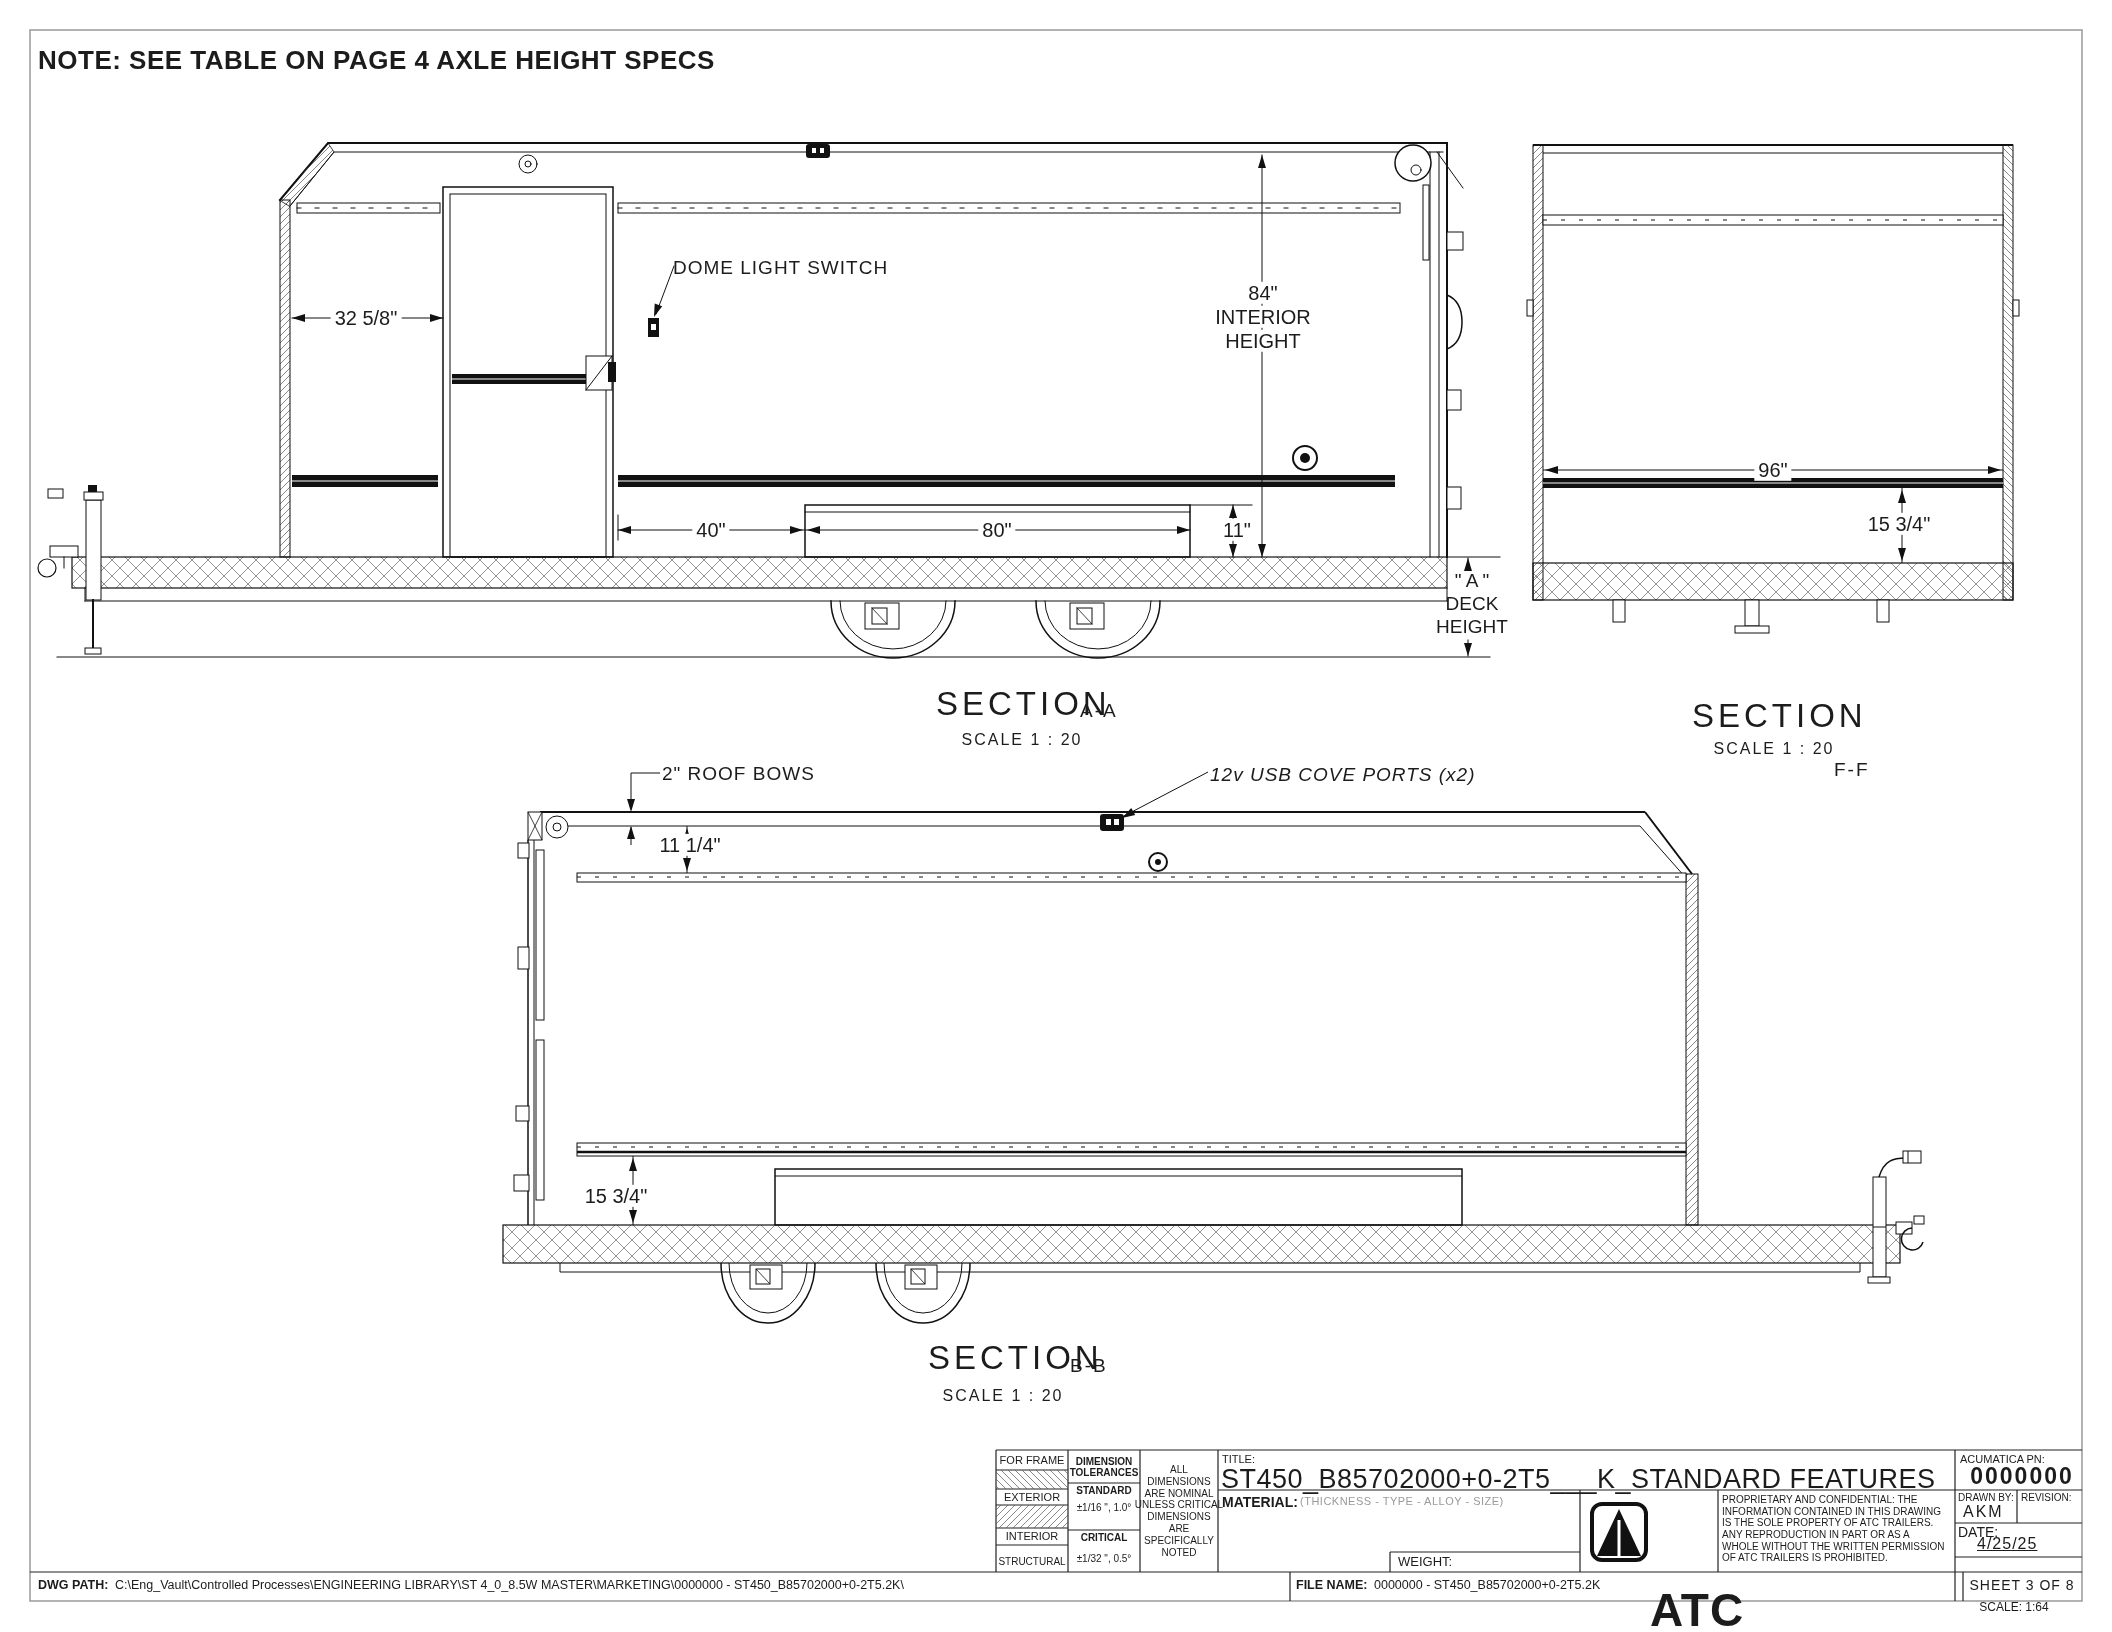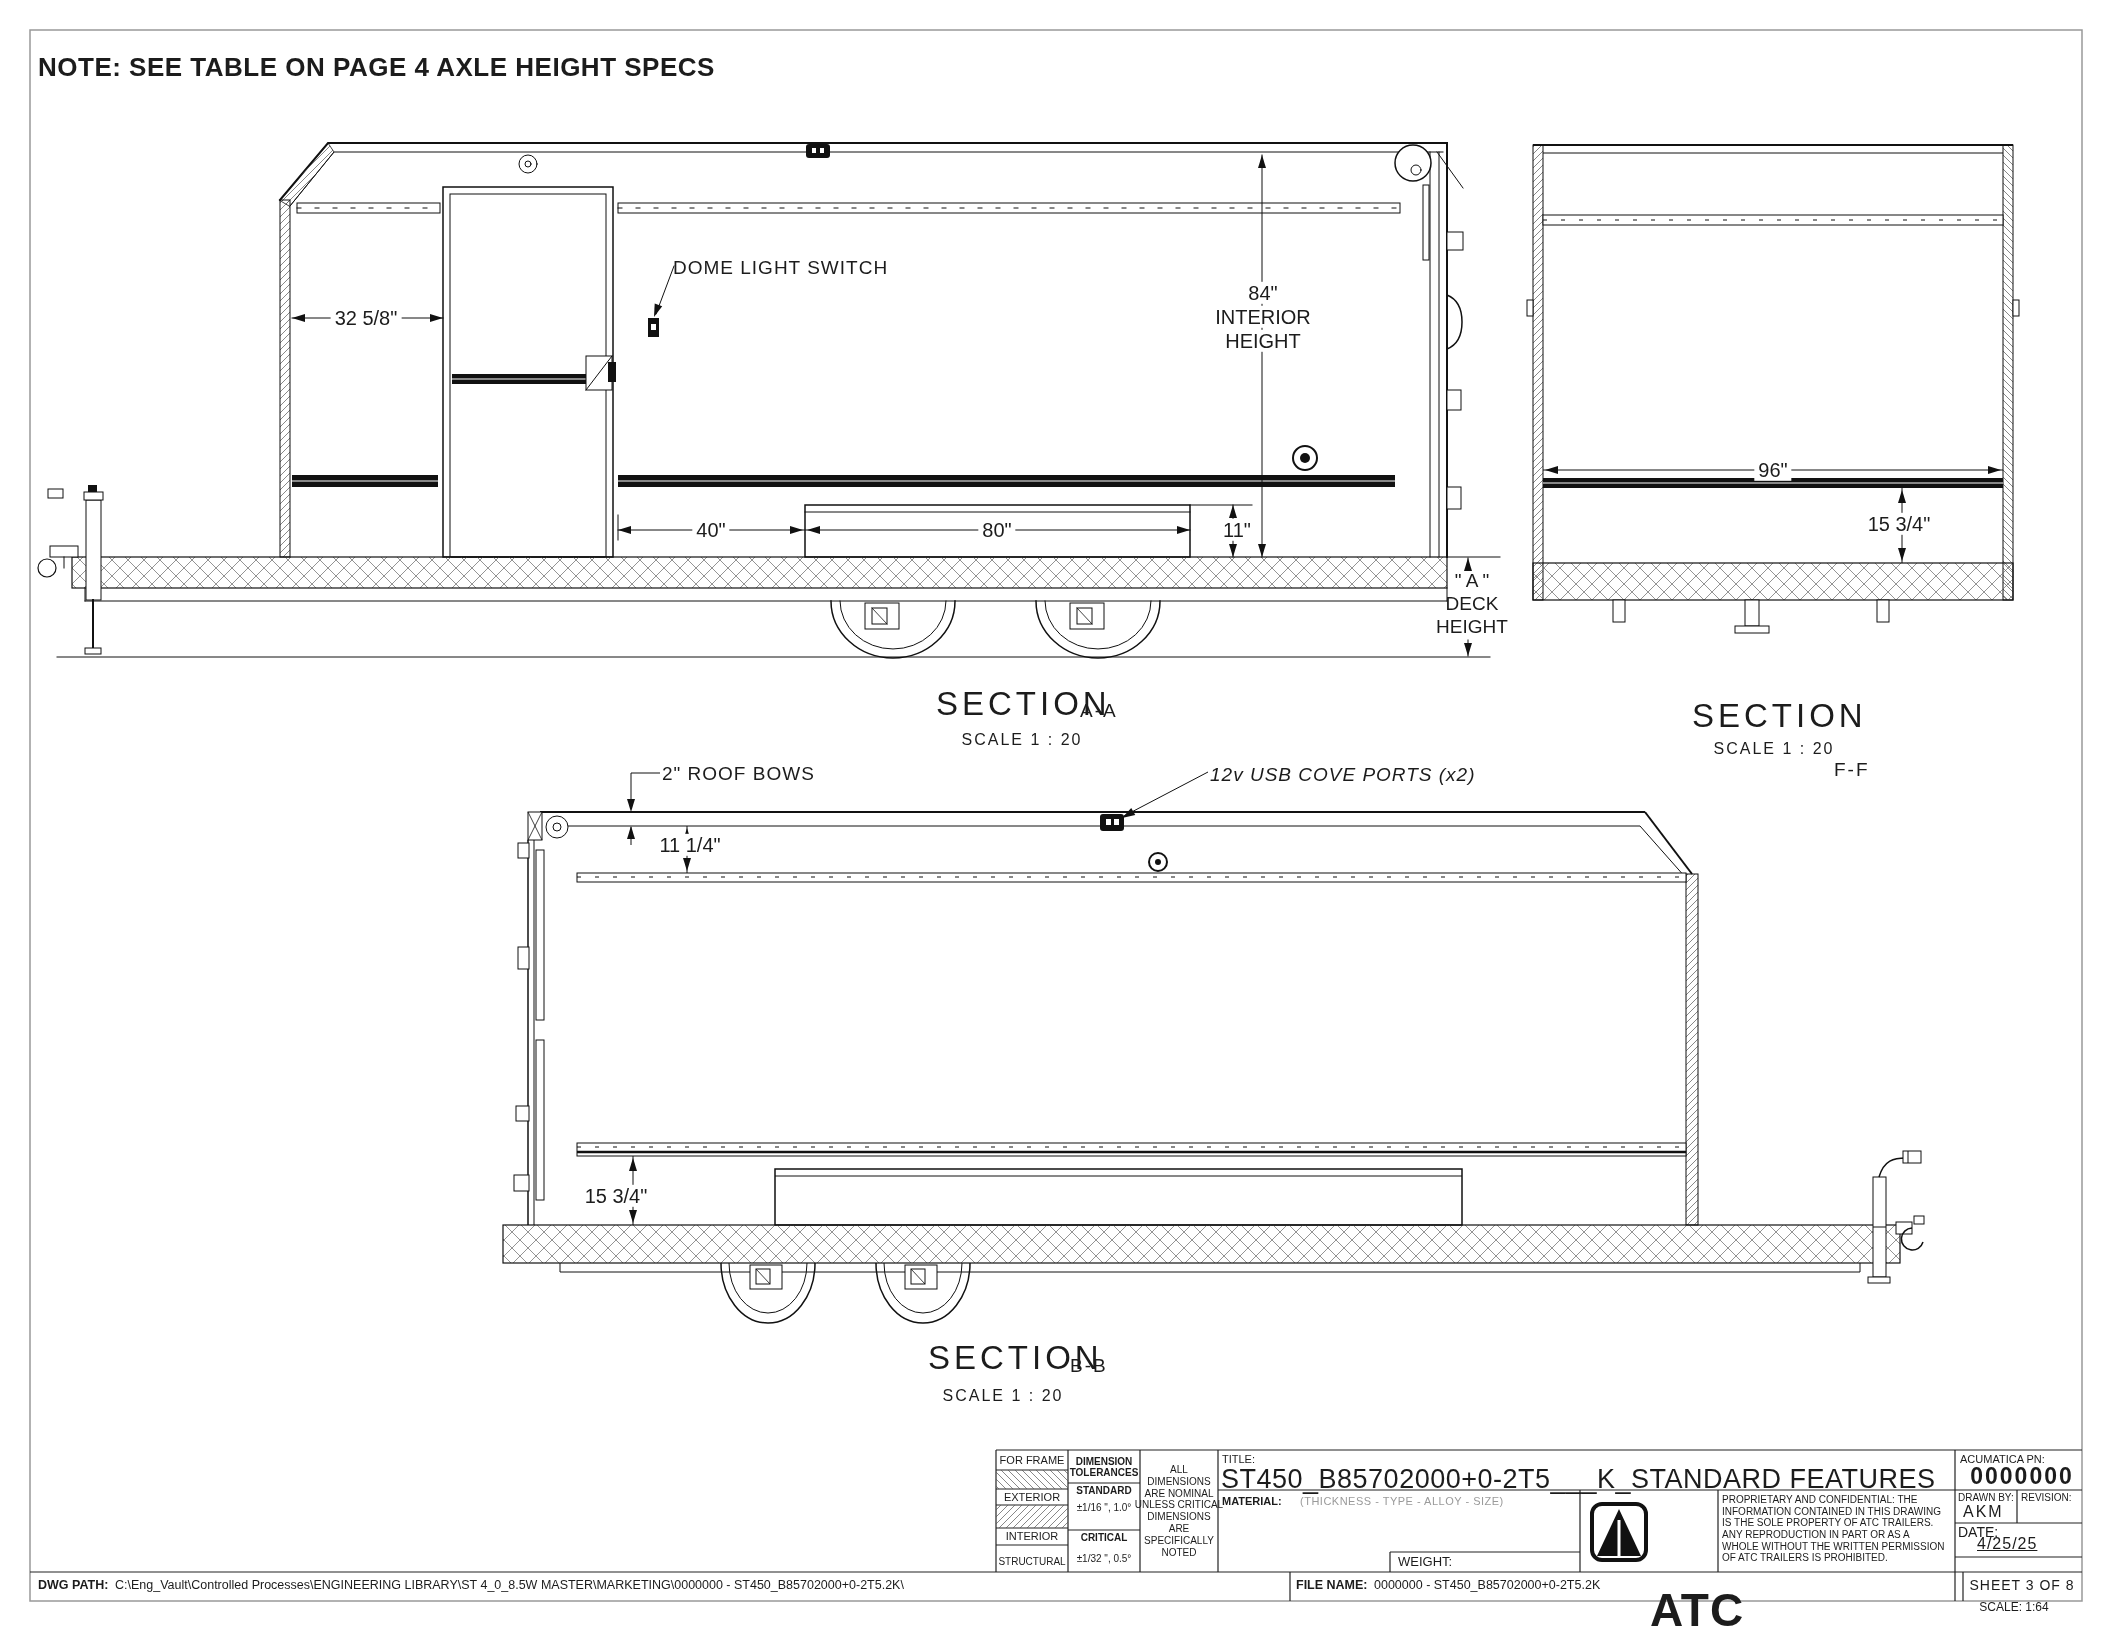--- a/index.html
+++ b/index.html
@@ -296,21 +296,21 @@
     <line x1="1963" y1="1572" x2="1963" y2="1601"></line>
   </g>
 
   <g>
     <rect x="1592" y="1504" width="54" height="56" rx="10" fill="#fff" stroke="#111" stroke-width="4"></rect>
     <polygon points="1619,1509 1641,1556 1597,1556" fill="#111"></polygon>
     <rect x="1617.5" y="1520" width="3" height="36" fill="#fff"></rect>
   </g>
 </svg>
 
-<div class="t bold" style="left:38px;top:53px;font-size:26px;letter-spacing:0.5px;">NOTE: SEE TABLE ON PAGE 4 AXLE HEIGHT SPECS</div>
+<div class="t bold" style="left:38px;top:46px;font-size:26px;letter-spacing:0.5px;">NOTE: SEE TABLE ON PAGE 4 AXLE HEIGHT SPECS</div>
 
 <div class="t c bg" style="left:366px;top:318px;font-size:20px;">32 5/8"</div>
 <div class="t" style="left:673px;top:257px;font-size:19px;letter-spacing:1px;">DOME LIGHT SWITCH</div>
 <div class="t c bg" style="left:1263px;top:293px;font-size:20px;">84"</div>
 <div class="t c bg" style="left:1263px;top:317px;font-size:20px;">INTERIOR</div>
 <div class="t c bg" style="left:1263px;top:341px;font-size:20px;">HEIGHT</div>
 <div class="t c bg" style="left:711px;top:530px;font-size:20px;">40"</div>
 <div class="t c bg" style="left:997px;top:530px;font-size:20px;">80"</div>
 <div class="t c bg" style="left:1237px;top:530px;font-size:20px;">11"</div>
 <div class="t c" style="left:1472px;top:581px;font-size:19px;">" A "</div>
@@ -347,21 +347,21 @@
 <div class="t c" style="left:1179px;top:1511px;font-size:10px;line-height:1.18;">ALL
 DIMENSIONS
 ARE NOMINAL
 UNLESS CRITICAL
 DIMENSIONS
 ARE
 SPECIFICALLY
 NOTED</div>
 <div class="t" style="left:1222px;top:1453px;font-size:11px;">TITLE:</div>
 <div class="t" style="left:1221px;top:1464px;font-size:27px;letter-spacing:0.5px;">ST450_B85702000+0-2T5___K_STANDARD FEATURES</div>
-<div class="t bold" style="left:1222px;top:1495px;font-size:11px;">MATERIAL:</div>
+<div class="t bold" style="left:1222px;top:1495px;font-size:14px;">MATERIAL:</div>
 <div class="t gray" style="left:1300px;top:1495px;font-size:11px;letter-spacing:0.5px;">(THICKNESS - TYPE - ALLOY - SIZE)</div>
 <div class="t" style="left:1398px;top:1555px;font-size:13px;">WEIGHT:</div>
 <div class="t bold" style="left:1650px;top:1585px;font-size:46px;letter-spacing:1px;">ATC</div>
 <div class="t" style="left:1722px;top:1494px;font-size:10px;line-height:1.17;">PROPRIETARY AND CONFIDENTIAL: THE
 INFORMATION CONTAINED IN THIS DRAWING
 IS THE SOLE PROPERTY OF ATC TRAILERS.
 ANY REPRODUCTION IN PART OR AS A
 WHOLE WITHOUT THE WRITTEN PERMISSION
 OF ATC TRAILERS IS PROHIBITED.</div>
 <div class="t" style="left:1960px;top:1453px;font-size:11px;">ACUMATICA PN:</div>

